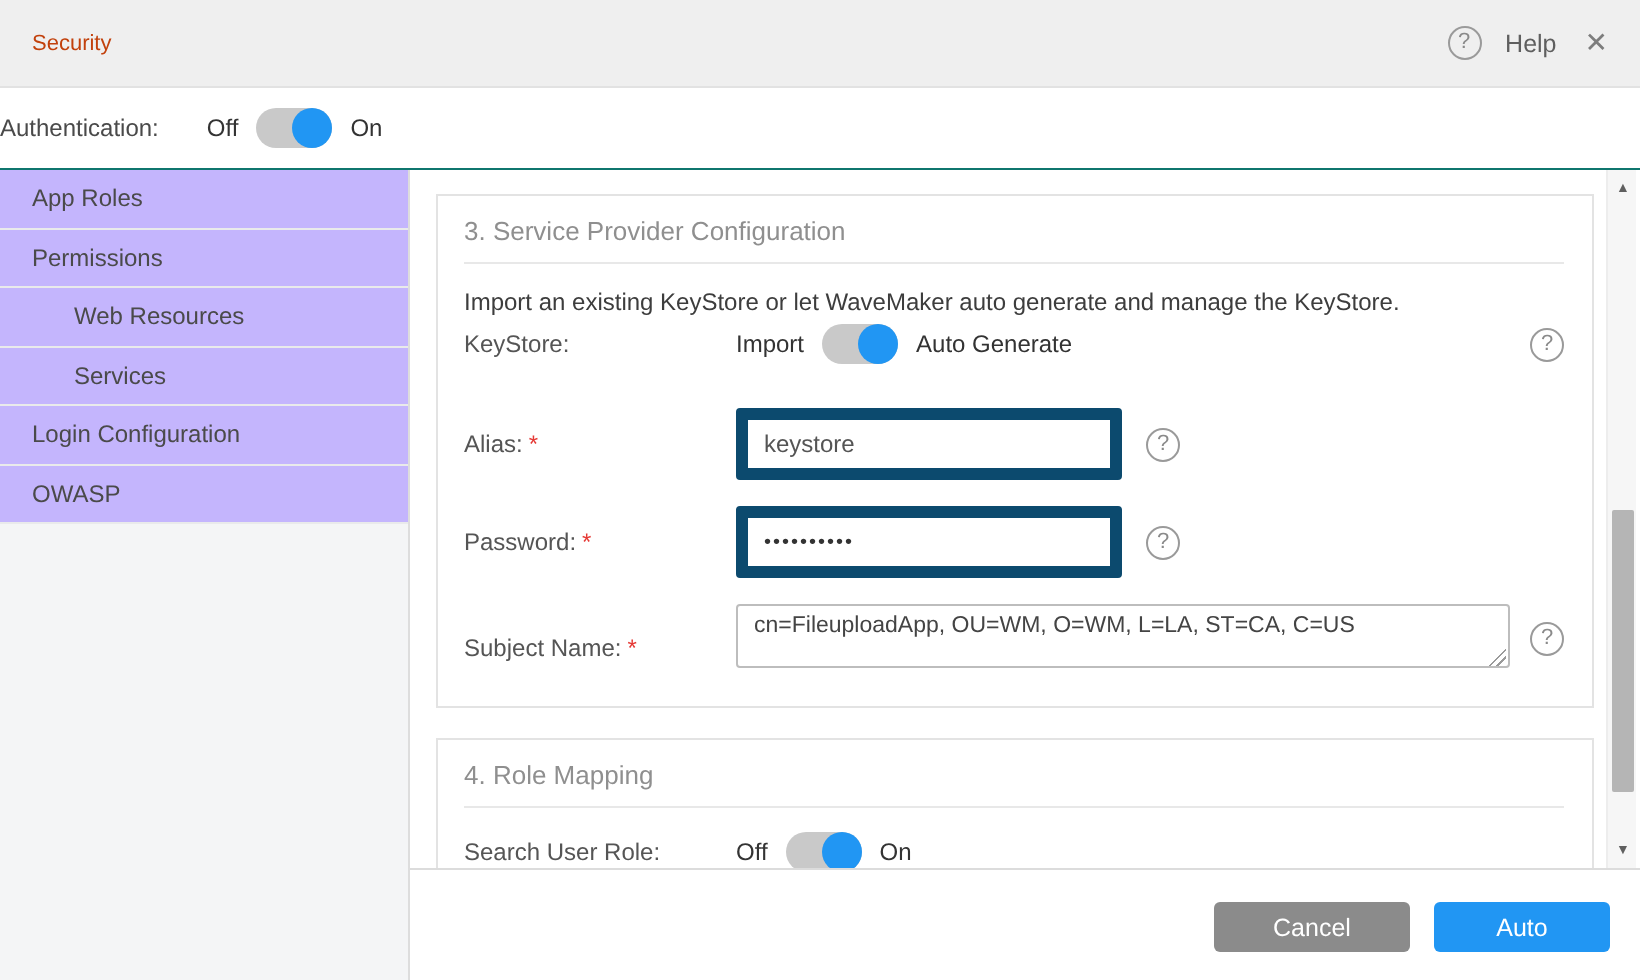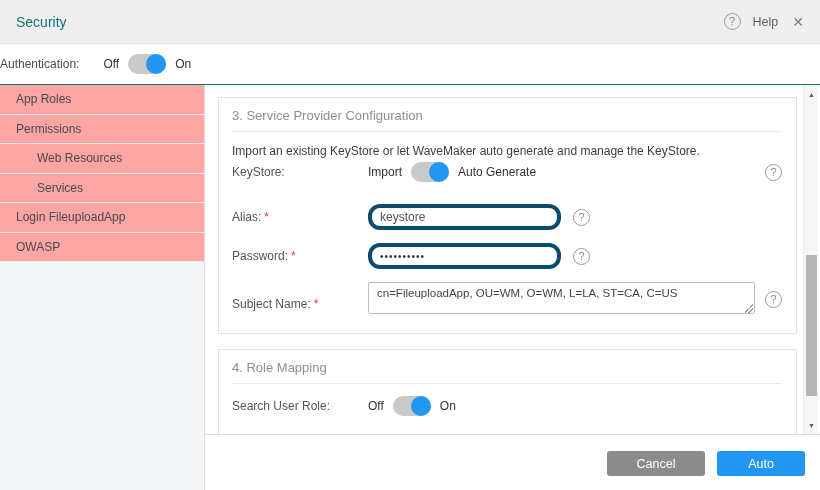--- a/index.html
+++ b/index.html
@@ -11,21 +11,21 @@
     font-size: 12px;
   }
   .app { width: 820px; height: 490px; display: flex; flex-direction: column; background: #fff; }
 
   
   .header {
     height: 44px; background: #efefef; flex: 0 0 44px;
     display: flex; align-items: center; justify-content: space-between;
     padding: 0 14px 0 16px; border-bottom: 1px solid #e2e2e2;
   }
-  .header-title { font-size: 14px; color: #0f766e; }
+  .header-title { font-size: 11px; color: #c2410c; }
   .header-right { display: flex; align-items: center; gap: 12px; }
   .qicon {
     display: inline-flex; align-items: center; justify-content: center;
     width: 17px; height: 17px; border: 1px solid #9a9a9a; border-radius: 50%;
     color: #8a8a8a; font-size: 11px; line-height: 1; background: transparent;
     flex: 0 0 auto;
   }
   .help-label { color: #5f5f5f; font-size: 12.5px; }
   .close-x { color: #7d7d7d; font-size: 14px; cursor: default; padding: 0 2px; }
 
@@ -49,21 +49,21 @@
   
   .body { flex: 1 1 auto; display: flex; min-height: 0; }
 
   
   .sidebar {
     width: 205px; flex: 0 0 205px; background: #f4f5f6;
     border-right: 1px solid #ddd; overflow: hidden;
   }
   .side-item {
     height: 29.5px; display: flex; align-items: center;
-    background: #fca5a5; border-bottom: 1px solid #e9eaeb;
+    background: #c4b5fd; border-bottom: 1px solid #e9eaeb;
     padding-left: 16px; color: #4a4a4a; cursor: pointer; font-size: 12px;
   }
   .side-item.indent { padding-left: 37px; }
   .side-item.selected {
     background: #ffffff; color: #2196f3;
     border-left: 4px solid #2196f3; padding-left: 12px;
   }
 
   
   .main { flex: 1 1 auto; display: flex; flex-direction: column; background: #fff; position: relative; min-width: 0; }
@@ -83,21 +83,21 @@
 
   .form-row { display: flex; align-items: center; margin-bottom: 13px; }
   .form-row:last-child { margin-bottom: 0; }
   .form-row.keystore-row { margin-bottom: 22px; }
   .form-row.subject-row { align-items: center; }
   .field-label { width: 136px; flex: 0 0 136px; color: #555; }
   .req { color: #e53935; margin-left: 3px; }
   .subject-row .field-label { padding-top: 8px; }
 
   .text-input {
-    width: 193px; height: 26px; border: 4px solid #0c4a6e; border-radius: 12px;
+    width: 193px; height: 36px; border: 6px solid #0c4a6e; border-radius: 2px;
     padding: 0 8px; font-family: "Liberation Sans", sans-serif; font-size: 12px;
     color: #555; background: #fff; outline: none;
   }
   .password-input { font-size: 10px; letter-spacing: 1px; color: #333; }
   .subject-textarea {
     width: 387px; height: 32px; border: 1px solid #bdbdbd; border-radius: 2px;
     padding: 4px 8px; font-family: "Liberation Sans", sans-serif; font-size: 11.5px;
     color: #444; resize: none; outline: none; overflow: hidden; position: relative;
   }
   .ta-wrap { position: relative; display: inline-block; }
@@ -175,21 +175,21 @@
       <div class="side-item">
         <span>Permissions</span>
       </div>
       <div class="side-item indent">
         <span>Web Resources</span>
       </div>
       <div class="side-item indent">
         <span>Services</span>
       </div>
       <div class="side-item">
-        <span>Login FileuploadApp</span>
+        <span>Login Configuration</span>
       </div>
       <div class="side-item">
         <span>OWASP</span>
       </div>
     </div>
 
     <div class="main">
       <div class="scroll-area">
 
         <div class="card">

